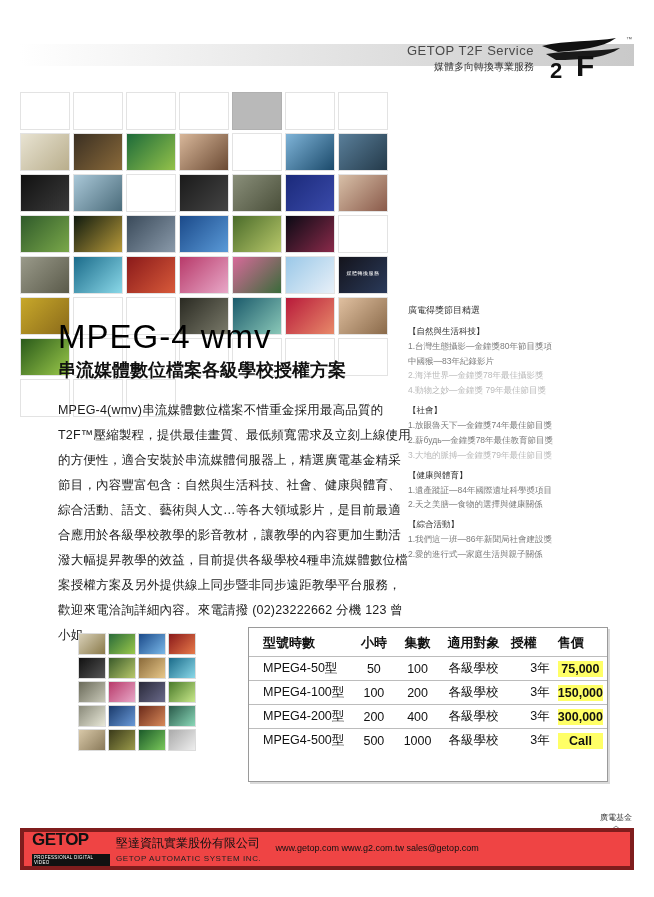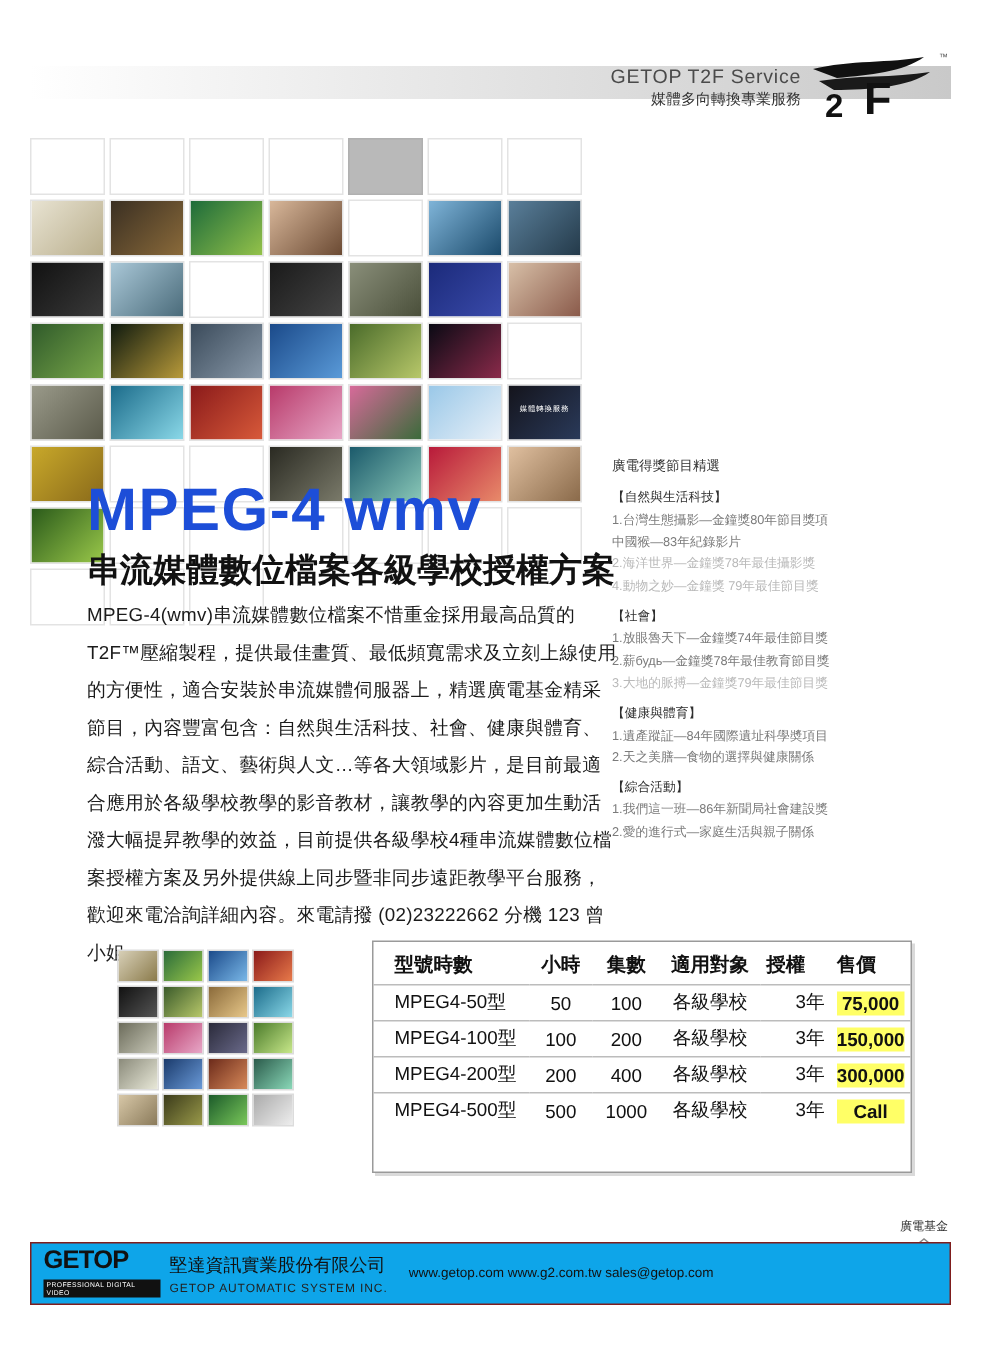--- a/index.html
+++ b/index.html
@@ -45,22 +45,22 @@
   .cell.gray { background:#b9b9b9; border-color:#b0b0b0; }
   .cell .ph { position:absolute; inset:0; }
   .tiny-txt {
     position:absolute; inset:0; color:#fff; font-size:5px; line-height:1.1;
     padding:2px; letter-spacing:.5px;
   }
   
   .headline {
     position:absolute; left:58px; top:318px;
   }
-  .h1 { font-size:40px; color:#1d4ed8; font-weight:700; letter-spacing:1px; }
-  .h2 { font-size:22px; color:#111; font-weight:700; margin-top:2px; letter-spacing:0px; }
+  .h1 { font-size:33px; color:#000000; font-weight:400; letter-spacing:1px; }
+  .h2 { font-size:18px; color:#111; font-weight:700; margin-top:2px; letter-spacing:0px; }
   
   .body-copy {
     position:absolute; left:58px; top:398px; width:355px;
     font-size:12.5px; line-height:2.0; color:#1b1b1b;
     letter-spacing:.2px;
   }
   
   .awards {
     position:absolute; left:408px; top:303px; width:225px;
     font-size:8.5px; color:#4a4a4a; line-height:1.75;
@@ -97,21 +97,21 @@
   .c-hr { width:44px; text-align:center !important; }
   .c-ep { width:46px; text-align:center !important; }
   .c-target { width:72px; text-align:center !important; }
   .c-lic { width:50px; text-align:right;margin-top:24px; }
   .c-price { text-align:center; }
   .pricecell { background:#ffff66; display:block; padding:1px 0; font-weight:700; }
   .pricecell.call { color:#111; }
   
   .footer {
     position:absolute; left:20px; top:828px; width:614px; height:42px;
-    border:1px solid #7f1d1d; background:#0ea5e9;
+    border:4px solid #7f1d1d; background:#ef4444;
     display:flex; align-items:center;
   }
   .getop-logo {
     margin-left:8px; width:78px;
   }
   .getop-logo .g1 { font-size:17px; font-weight:700; color:#111; letter-spacing:-.5px; }
   .getop-logo .g2 {
     font-size:4.5px; color:#fff; background:#111; letter-spacing:.3px;
     padding:1px 2px; margin-top:1px; display:inline-block;
   }

